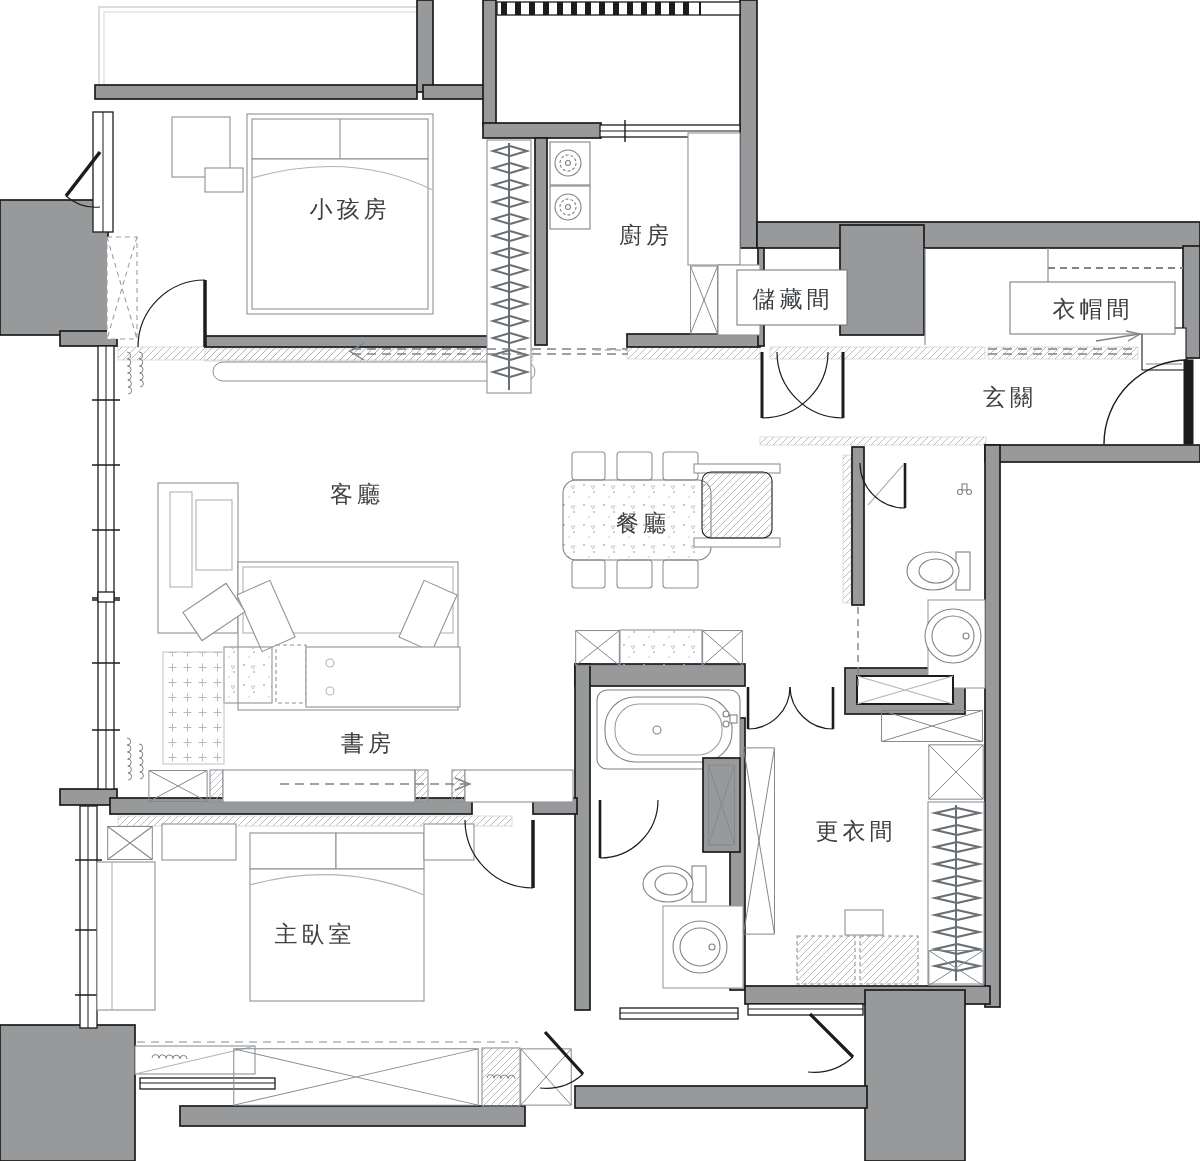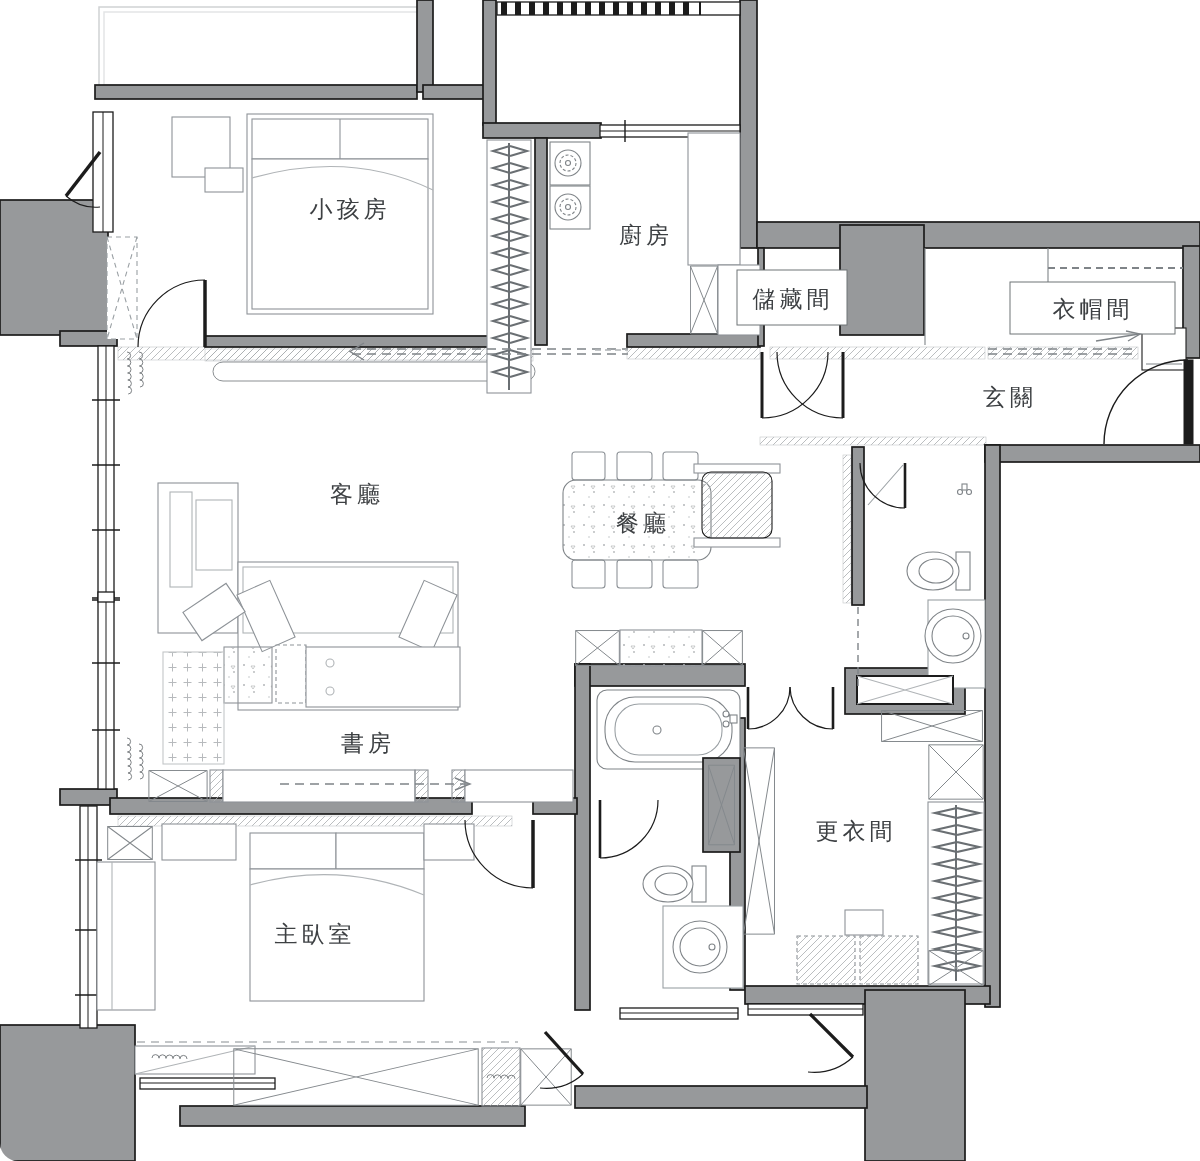--- a/index.html
+++ b/index.html
@@ -1,16 +1,16 @@
 <!DOCTYPE html>
 <html><head>
 <meta charset="utf-8">
 <style>
   html,body{margin:0;padding:0;background:#ffffff;}
-  .stage{width:1200px;height:1161px;position:relative;background:#fff;overflow:hidden;border-radius:18px;}
+  .stage{width:1200px;height:1161px;position:relative;background:#fff;overflow:hidden;}
   svg{display:block;}
   svg text{font-family:"Liberation Sans","DejaVu Sans",sans-serif;font-size:23px;letter-spacing:4px;}
   .lblbox{fill:#ffffff;stroke:#6f7477;stroke-width:1;}
 </style>
 </head>
 <body>
 
 <div class="stage">
 <svg width="1200" height="1161" viewBox="0 0 1200 1161">
   <defs>

